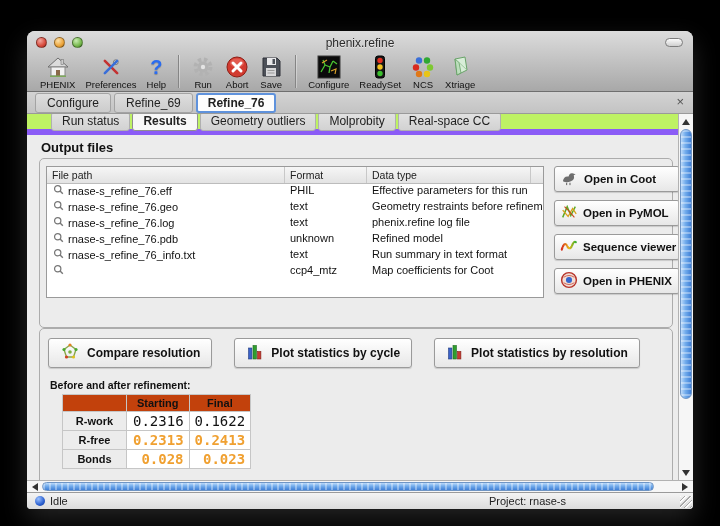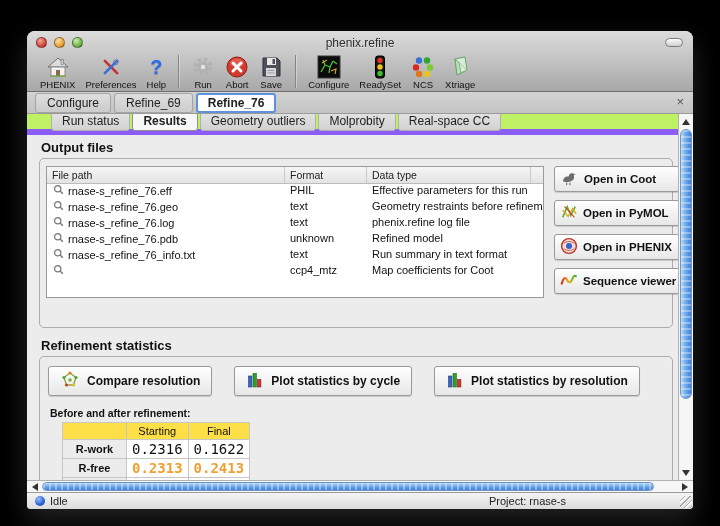--- a/index.html
+++ b/index.html
@@ -77,21 +77,21 @@
          font-weight:bold; color:#111; cursor:default; }
   .open-btn { height:26px; padding:0 5px; font-size:11.5px; white-space:nowrap; }
 
   .stats-buttons { display:flex; gap:22px; margin:2px 0 0 2px; }
   .stat-btn { height:30px; padding:0 11px; font-size:12px; gap:7px; }
 
   .stats-caption { font-size:10.5px; font-weight:bold; color:#111; margin:11px 0 3px 4px; }
 
   table.stats { border-collapse:collapse; margin-left:16px; }
   table.stats td, table.stats th { border:1px solid #c6c6c6; font-size:11px; }
-  table.stats th { background:#fde047; font-weight:normal; padding:2px 10px; color:#111; }
+  table.stats th { background:#c2410c; font-weight:bold; padding:2px 10px; color:#111; }
   table.stats td.rowlbl { background:#ececec; font-weight:bold; text-align:center; padding:1px 8px; width:64px; color:#111; }
   table.stats td.val { background:#fff; font-family:"DejaVu Sans Mono",monospace; font-size:14px;
                        text-align:right; padding:1px 5px; width:58px; color:#111; }
   table.stats tr.warn td.val { color:#f0a030;font-weight:bold; }
 
   
   .vscroll { position:absolute; top:83px; right:0; width:15px; height:366px;
              background:#f6f6f6; border-left:1px solid #b2b2b2; z-index:5; }
   .vscroll .arrow-box { position:absolute; left:0; width:14px; height:13px; display:flex; align-items:center; justify-content:center; }
   .tri-up { width:0; height:0; border-left:4px solid transparent; border-right:4px solid transparent; border-bottom:6px solid #333; }
@@ -364,44 +364,43 @@
             <div class="btn open-btn">
               <span><svg width="18" height="18" viewBox="0 0 20 20">
                     <path d="M3 16 L8 4 L12 14 L17 4" stroke="#5aa823" stroke-width="1.6" fill="none"></path>
                     <path d="M3 8 L9 15 L14 6 L18 12" stroke="#d8a018" stroke-width="1.4" fill="none"></path>
                     <path d="M5 4 L10 9 L16 16" stroke="#c84818" stroke-width="1.2" fill="none"></path>
                   </svg></span>
               <span>Open in PyMOL</span>
             </div>
             <div class="btn open-btn">
               <span><svg width="18" height="18" viewBox="0 0 20 20">
-                    <circle cx="10" cy="10" r="8.2" fill="#f2ded6" stroke="#b8342a" stroke-width="1.6"></circle>
-                    <path d="M4 7 Q10 3 16 7 M4 13 Q10 17 16 13" stroke="#c8584a" stroke-width="1" fill="none"></path>
-                    <circle cx="10" cy="10" r="3.4" fill="#3565cc"></circle>
-                  </svg></span>
-              <span>Open in PHENIX</span>
-            </div>
-            <div class="btn open-btn">
-              <span><svg width="18" height="18" viewBox="0 0 20 20">
                     <defs>
                       <linearGradient id="sg" x1="0" y1="0" x2="1" y2="0">
                         <stop offset="0" stop-color="#d83020"></stop>
                         <stop offset="0.5" stop-color="#e8b818"></stop>
                         <stop offset="1" stop-color="#30b030"></stop>
                       </linearGradient>
                     </defs>
                     <path d="M2 14 Q5 4 8 10 Q11 16 14 8 Q16 4 18 6" stroke="url(#sg)" stroke-width="2.4" fill="none" stroke-linecap="round" stroke-dasharray="2.4 1.4"></path>
                   </svg></span>
               <span>Sequence viewer</span>
             </div>
+            <div class="btn open-btn">
+              <span><svg width="18" height="18" viewBox="0 0 20 20">
+                    <circle cx="10" cy="10" r="8.2" fill="#f2ded6" stroke="#b8342a" stroke-width="1.6"></circle>
+                    <path d="M4 7 Q10 3 16 7 M4 13 Q10 17 16 13" stroke="#c8584a" stroke-width="1" fill="none"></path>
+                    <circle cx="10" cy="10" r="3.4" fill="#3565cc"></circle>
+                  </svg></span>
+              <span>Open in PHENIX</span>
+            </div>
           </div>
         </div>
       </div>
 
-      <div class="section-heading" style="margin-top:10px">Refinement statistics</div>
 
       <div class="groupbox gb2">
         <div class="stats-buttons">
           <div class="btn stat-btn">
             <span><svg width="20" height="20" viewBox="0 0 20 20">
                   <polygon points="10,3 16,7.5 13.5,15 6.5,15 4,7.5" fill="none" stroke="#8aa84a" stroke-width="1.4"></polygon>
                   <circle cx="10" cy="3" r="1.6" fill="#e08020"></circle>
                   <circle cx="16" cy="7.5" r="1.6" fill="#48a830"></circle>
                   <circle cx="13.5" cy="15" r="1.6" fill="#e0c020"></circle>
                   <circle cx="6.5" cy="15" r="1.6" fill="#d04020"></circle>

